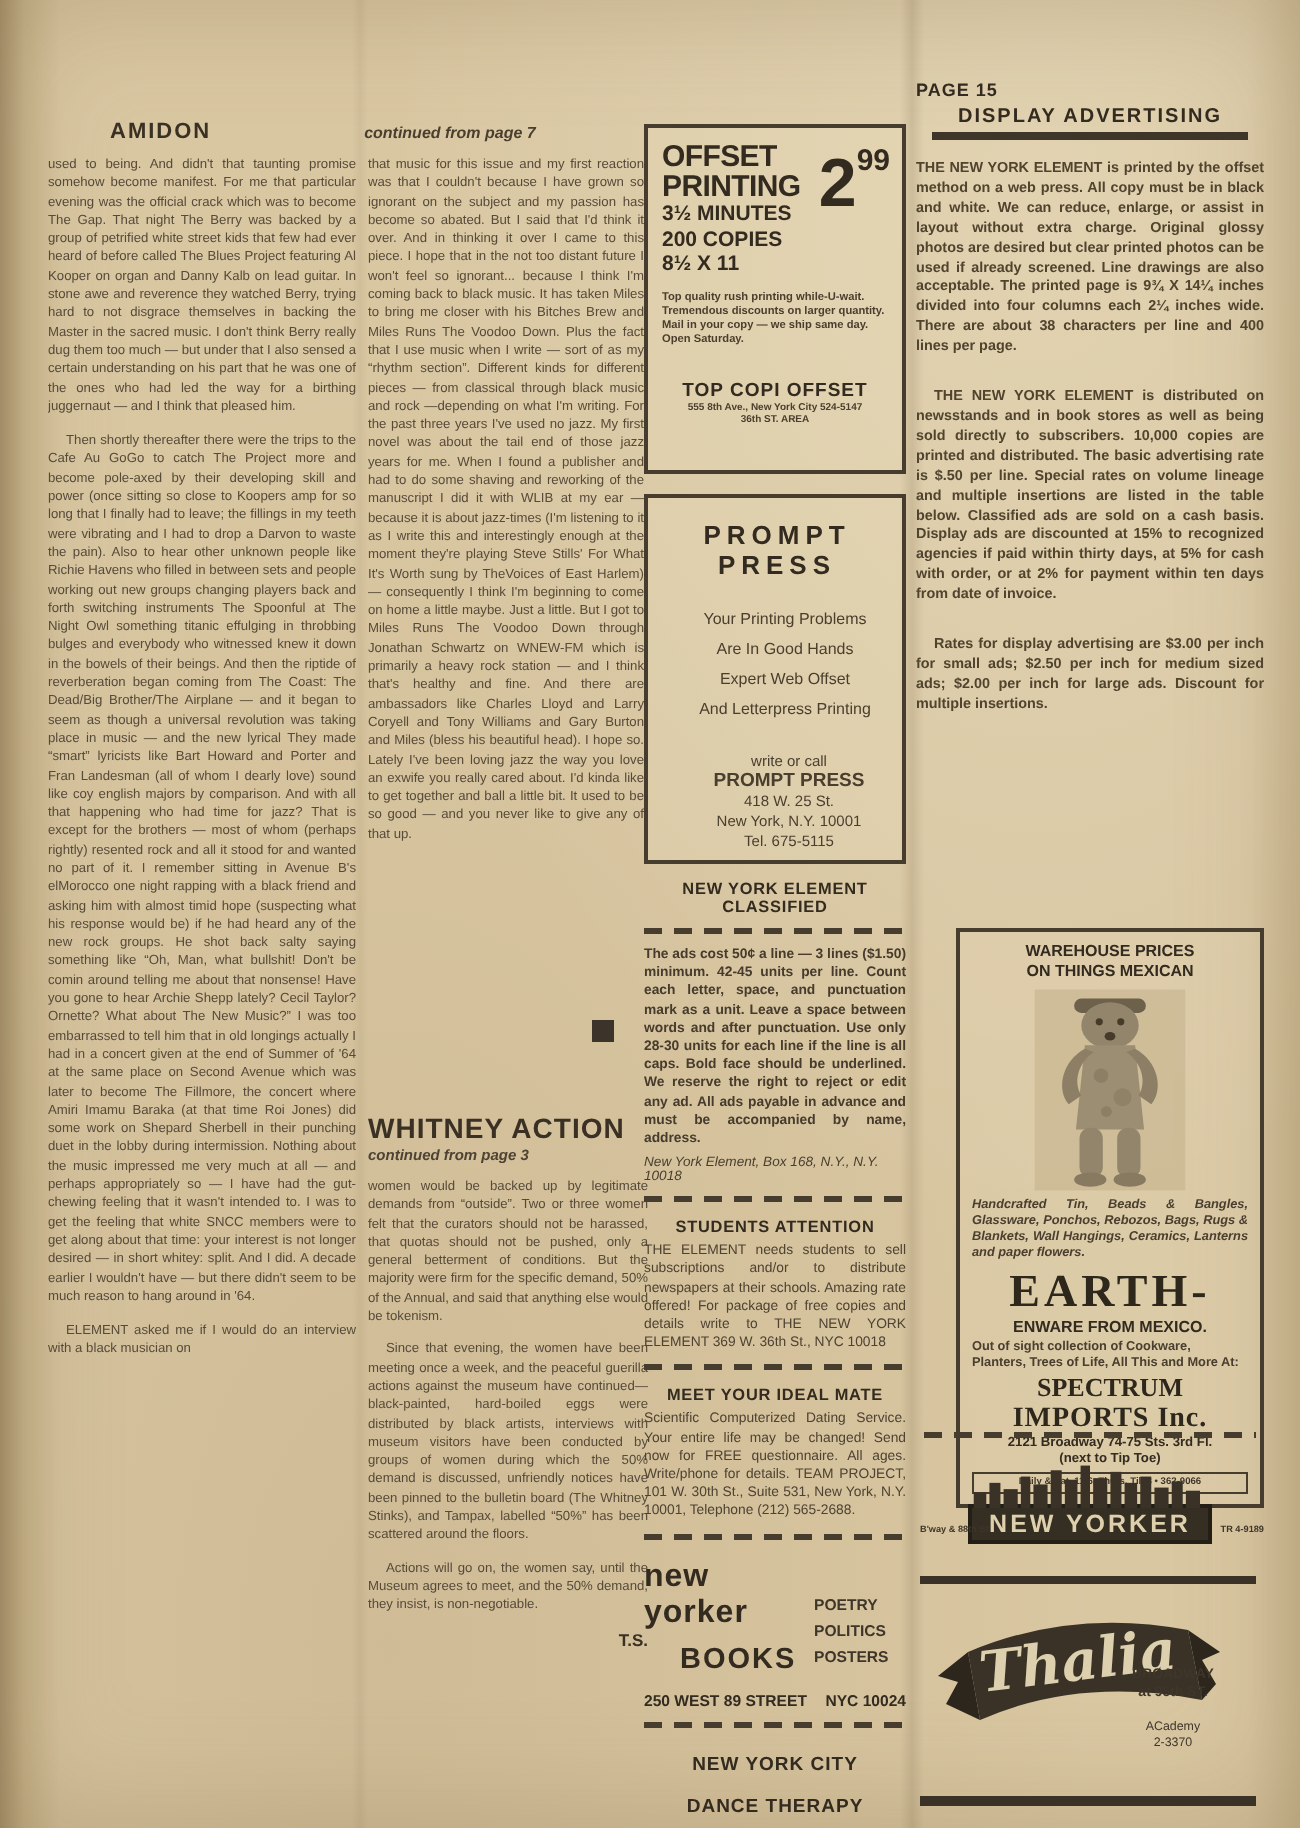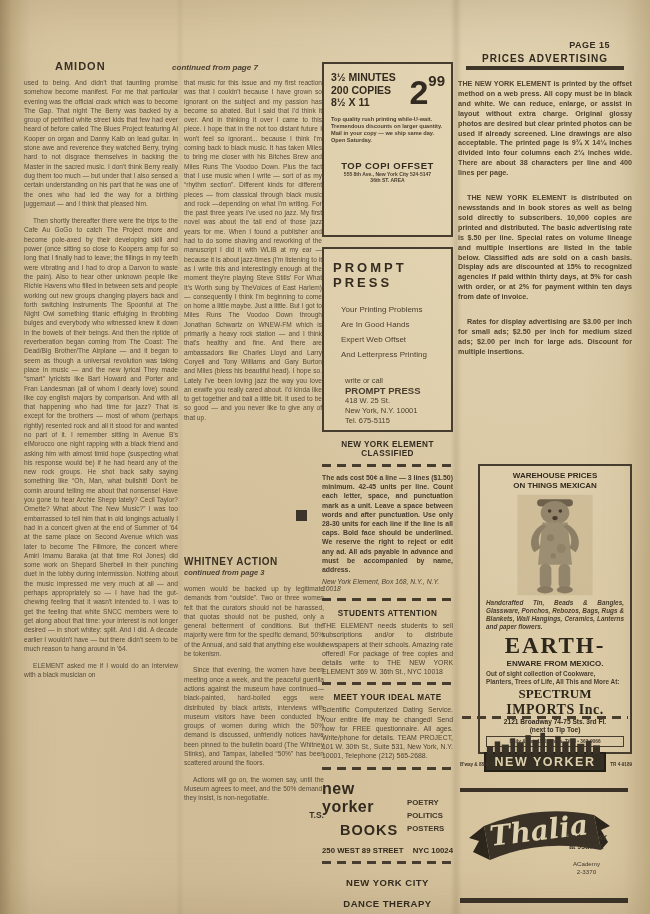--- a/index.html
+++ b/index.html
@@ -14,48 +14,48 @@
     box-shadow:inset 0 0 60px rgba(120,95,55,.30);
   }
   .crease{position:absolute;left:450px;top:0;width:12px;height:100%;
     background:linear-gradient(90deg,transparent,rgba(105,85,55,.16),transparent);}
   .crease2{position:absolute;left:176px;top:0;width:8px;height:100%;
     background:linear-gradient(90deg,transparent,rgba(105,85,55,.08),transparent);}
 
   
   .amidon-head{position:absolute;left:24px;top:56px;width:300px;}
   .art-title{font-weight:700;font-size:11px;letter-spacing:1px;color:#3a3124;margin-left:31px;}
-  .cont{font-style:italic;font-weight:700;font-size:8px;margin-left:14px;color:#4a3f2f;padding-left:48px;}
+  .cont{font-style:italic;font-weight:700;font-size:8px;margin-left:24px;color:#4a3f2f;padding-left:48px;}
   .artcol p{margin:0 0 8px 0;font-size:6.6px;line-height:9.3px;text-align:justify;color:#564a39;}
   .artcol p.ind{text-indent:9px;}
   .col1{position:absolute;left:24px;top:78px;width:154px;height:812px;overflow:hidden;}
   .col2{position:absolute;left:184px;top:78px;width:138px;height:452px;overflow:hidden;}
   .endmark{position:absolute;left:296px;top:510px;width:11px;height:11px;background:#3c342a;}
 
   .whitney{position:absolute;left:184px;top:556px;width:140px;}
-  .whitney-title{font-weight:700;font-size:10px;letter-spacing:.5px;color:#3a3124;}
+  .whitney-title{font-weight:700;font-size:14px;letter-spacing:.5px;color:#3a3124;}
   .whitney-cont{font-style:italic;font-weight:700;font-size:7.5px;text-align:left;margin:1px 0 7px 0;}
   .whitney p{margin:0 0 7px 0;font-size:6.6px;line-height:9.3px;text-align:justify;color:#564a39;}
   .whitney p.ind{text-indent:9px;}
   .byline{font-weight:700;font-size:8.5px;text-align:right;margin-top:3px;color:#3a3124;}
 
   
   .col3{position:absolute;left:322px;top:62px;width:131px;}
   .adbox{border:2px solid #473d2e;padding:7px 7px 6px 7px;background:rgba(235,222,190,.25);}
   .offset{height:158px;position:relative;}
   .offset-title{font-weight:700;font-size:15px;line-height:15px;letter-spacing:-.3px;color:#332b1f;}
   .offset-price{position:absolute;right:6px;top:8px;font-weight:700;color:#332b1f;}
   .price-int{font-size:34px;line-height:30px;}
   .price-cents{font-size:15px;vertical-align:18px;}
   .offset-lines div{font-weight:700;font-size:10.5px;line-height:12.5px;color:#332b1f;}
   .offset-body{margin-top:7px;font-weight:700;font-size:5.6px;line-height:7px;color:#4a3f2f;}
   .offset-co{margin-top:16px;text-align:center;font-weight:700;font-size:9.5px;letter-spacing:.5px;color:#332b1f;}
   .offset-addr{text-align:center;font-weight:700;font-size:5px;line-height:6.5px;color:#4a3f2f;}
 
-  .prompt{height:168px;margin-top:10px;}
+  .prompt{height:168px;margin-top:10px;text-align:center;}
   .prompt-title{font-weight:700;font-size:13px;letter-spacing:3px;color:#332b1f;margin:4px 0 12px 2px;}
   .prompt-lines div{font-size:8px;line-height:15px;color:#4a3f2f;padding-left:10px;}
   .prompt-contact{margin-top:14px;padding-left:14px;font-size:7.5px;line-height:10px;color:#4a3f2f;}
   .prompt-contact .pc-name{font-weight:700;font-size:9.5px;}
 
   .dashrule{height:3px;margin:6px 0;
     background:repeating-linear-gradient(90deg,#473d2e 0 9px,transparent 9px 15px);}
   .sec-title{text-align:center;font-weight:700;font-size:8.2px;letter-spacing:.4px;color:#332b1f;margin:8px 0 2px 0;}
   .classified-body{font-weight:700;font-size:6.9px;line-height:9.2px;text-align:justify;color:#463b2c;margin-top:3px;}
   .classified-addr{font-style:italic;font-size:6.8px;margin-top:4px;color:#4a3f2f;}
@@ -65,21 +65,21 @@
   .books-left{flex:1;}
   .books-name1{font-weight:700;font-size:16px;letter-spacing:.5px;color:#332b1f;}
   .books-name2{font-weight:700;font-size:14.5px;letter-spacing:1px;color:#332b1f;margin:6px 0 0 18px;}
   .books-right{width:46px;text-align:left;font-size:7.8px;line-height:13px;color:#3f362a;font-weight:700;padding-top:16px;}
   .books-addr{display:flex;justify-content:space-between;font-weight:700;font-size:7.8px;margin-top:8px;color:#332b1f;}
   .dance{margin-top:8px;text-align:center;}
   .dance div{font-weight:700;font-size:9.5px;letter-spacing:.5px;line-height:21px;color:#332b1f;}
 
   
   .col4{position:absolute;left:458px;top:40px;width:174px;}
-  .pagenum{text-align:right;font-weight:700;font-size:9px;letter-spacing:.5px;color:#332b1f;padding-right:22px;}
+  .pagenum{font-weight:700;font-size:9px;letter-spacing:.5px;color:#332b1f;padding-right:22px;}
   .da-title{margin:3px auto 0 auto;width:158px;text-align:center;font-weight:700;font-size:10px;
     letter-spacing:1px;color:#332b1f;padding-bottom:2px;border-bottom:4px solid #3f362a;}
   .da-paras{margin-top:9px;}
   .da-paras p{margin:0 0 15px 0;font-size:7.2px;line-height:9.9px;text-align:justify;color:#50442f;font-weight:700;}
   .da-paras p.ind{text-indent:9px;}
 
   .spectrum{position:absolute;left:20px;top:424px;width:138px;border:2px solid #473d2e;
     padding:5px 6px;background:rgba(235,222,190,.2);}
   .spec-head{text-align:center;font-weight:700;font-size:8px;line-height:9.5px;color:#332b1f;}
   .figurine{display:block;margin:3px auto 2px auto;}
@@ -140,20 +140,24 @@
     <div class="whitney-cont">continued from page 3</div>
     <p>women would be backed up by legitimate demands from “outside”. Two or three women felt that the curators should not be harassed, that quotas should not be pushed, only a general betterment of conditions. But the majority were firm for the specific demand, 50% of the Annual, and said that anything else would be tokenism.</p>
     <p class="ind">Since that evening, the women have been meeting once a week, and the peaceful guerilla actions against the museum have continued—black-painted, hard-boiled eggs were distributed by black artists, interviews with museum visitors have been conducted by groups of women during which the 50% demand is discussed, unfriendly notices have been pinned to the bulletin board (The Whitney Stinks), and Tampax, labelled “50%” has been scattered around the floors.</p>
     <p class="ind">Actions will go on, the women say, until the Museum agrees to meet, and the 50% demand, they insist, is non-negotiable.</p>
     <div class="byline">T.S.</div>
   </div>
 
   <div class="col3">
 
     <div class="adbox offset">
+      <div class="offset-title">
+        <div>OFFSET</div>
+        <div>PRINTING</div>
+      </div>
       <div class="offset-price"><span class="price-int">2</span><span class="price-cents">99</span></div>
       <div class="offset-lines">
         <div>3½ MINUTES</div>
         <div>200 COPIES</div>
         <div>8½ X 11</div>
       </div>
       <div class="offset-body">Top quality rush printing while-U-wait. Tremendous discounts on larger quantity. Mail in your copy — we ship same day. Open Saturday.</div>
       <div class="offset-co">TOP COPI OFFSET</div>
       <div class="offset-addr">
         <div>555 8th Ave., New York City 524-5147</div>
@@ -218,21 +222,21 @@
     <div class="dance">
       <div>NEW YORK CITY</div>
       <div>DANCE THERAPY</div>
       <div>CALL — 929-3127</div>
     </div>
 
   </div>
 
   <div class="col4">
     <div class="pagenum">PAGE 15</div>
-    <div class="da-title">PRICES ADVERTISING</div>
+    <div class="da-title">DISPLAY ADVERTISING</div>
     <div class="da-paras">
       <p>THE NEW YORK ELEMENT is printed by the offset method on a web press. All copy must be in black and white. We can reduce, enlarge, or assist in layout without extra charge. Original glossy photos are desired but clear printed photos can be used if already screened. Line drawings are also acceptable. The printed page is 9¾ X 14¼ inches divided into four columns each 2¼ inches wide. There are about 38 characters per line and 400 lines per page.</p>
       <p class="ind">THE NEW YORK ELEMENT is distributed on newsstands and in book stores as well as being sold directly to subscribers. 10,000 copies are printed and distributed. The basic advertising rate is $.50 per line. Special rates on volume lineage and multiple insertions are listed in the table below. Classified ads are sold on a cash basis. Display ads are discounted at 15% to recognized agencies if paid within thirty days, at 5% for cash with order, or at 2% for payment within ten days from date of invoice.</p>
       <p class="ind">Rates for display advertising are $3.00 per inch for small ads; $2.50 per inch for medium sized ads; $2.00 per inch for large ads. Discount for multiple insertions.</p>
     </div>
 
     <div class="spectrum">
       <div class="spec-head">
         <div>WAREHOUSE PRICES</div>
         <div>ON THINGS MEXICAN</div>

